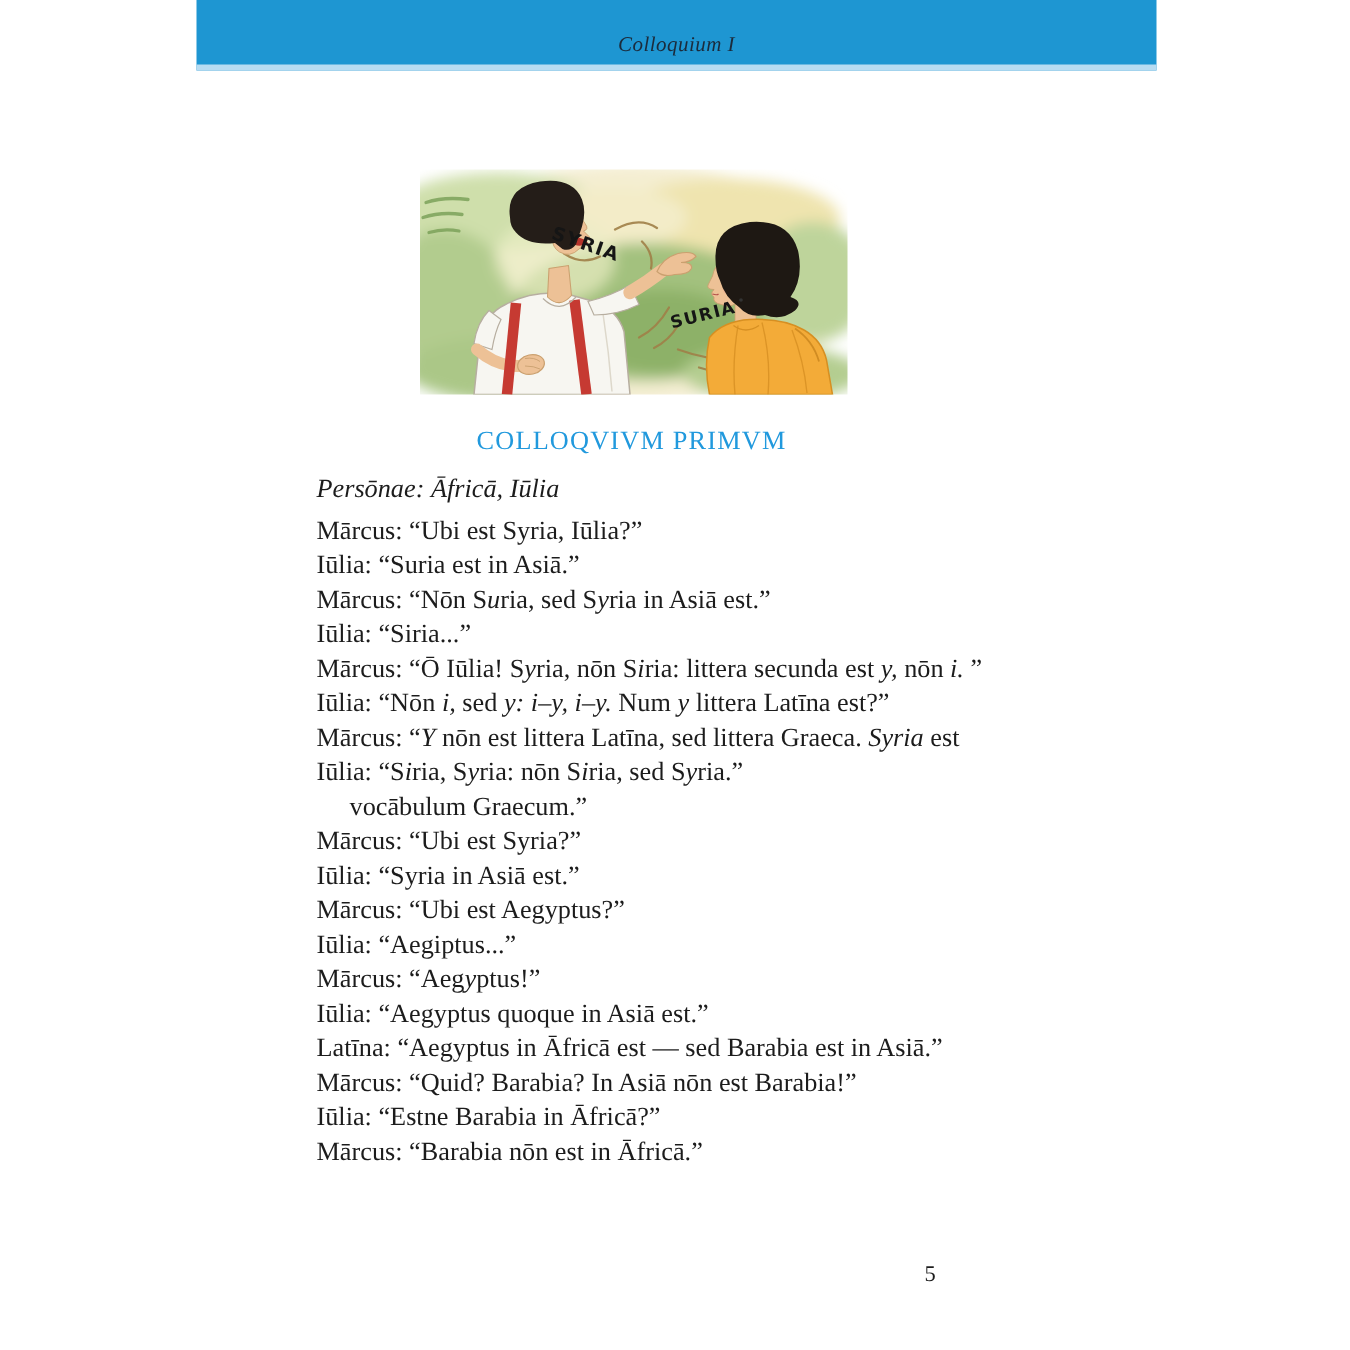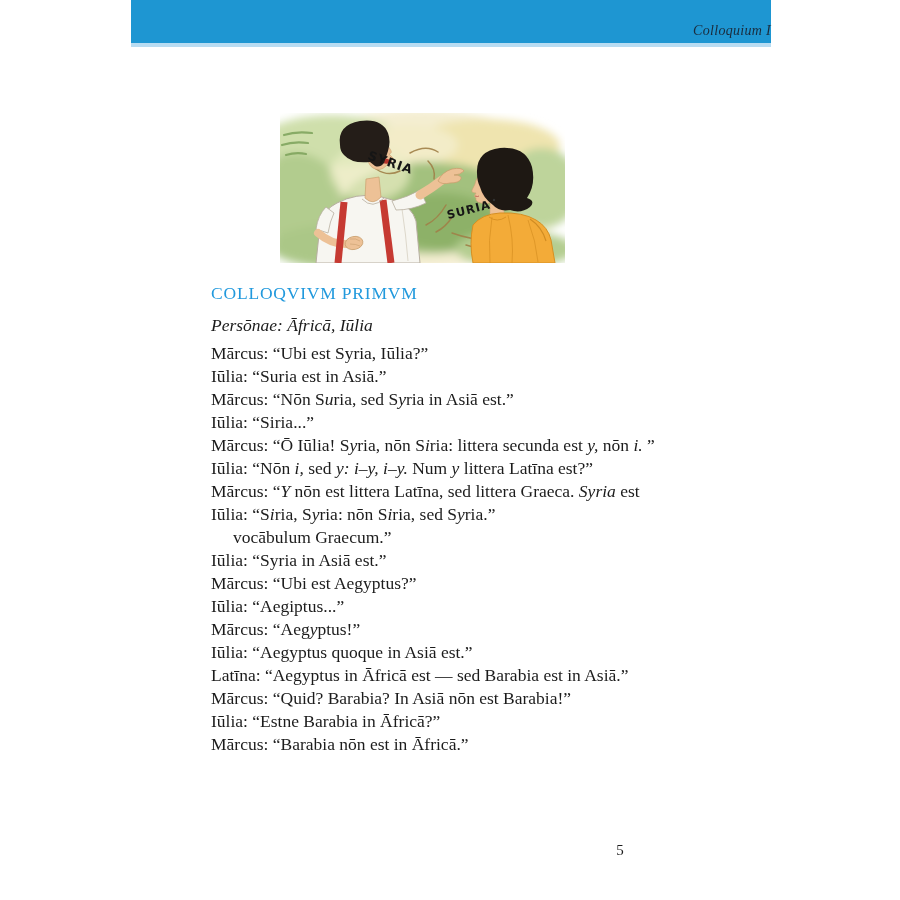--- a/index.html
+++ b/index.html
@@ -3,32 +3,32 @@
 <meta charset="utf-8">
 <style>
   html,body{margin:0;padding:0;}
   body{
     width:900px;height:900px;position:relative;background:#ffffff;
     font-family:"Liberation Serif", serif;color:#1c1c1c;overflow:hidden;
   }
   .topbar{
     position:absolute;left:131px;top:0;width:640px;height:43px;
     background:#1e96d2;border-bottom:4px solid #b8dcf2;
-    display:flex;align-items:flex-end;justify-content:flex-end;
+    display:flex;align-items:flex-end;justify-content:center;
   }
   .topbar-title{
     font-style:italic;font-size:14px;color:#1b2b3c;padding-bottom:4px;
     letter-spacing:0.3px;
   }
   .illustration{
     position:absolute;left:280px;top:113px;width:285px;height:150px;
   }
   .content{position:absolute;left:211px;top:0;width:420px;}
   .chapter-title{
-    position:absolute;top:283px;left:0;width:100%;margin:0;
+    position:absolute;top:283px;left:0;width:100%;margin:0;text-align:center;
     font-size:17.5px;font-weight:normal;letter-spacing:0.8px;color:#2199dd;
   }
   .personae{
     position:absolute;top:315px;left:0;margin:0;font-style:italic;font-size:17.5px;
   }
   .dialogue{position:absolute;top:342px;left:0;width:470px;}
   .dline{margin:0;font-size:17.5px;line-height:23px;white-space:nowrap;}
   .dline.indent{padding-left:22px;}
   .page-number{
     position:absolute;left:610px;top:842px;width:20px;text-align:center;
@@ -128,20 +128,21 @@
     <div class="dialogue" id="dialogue">
         <p class="dline"><span>Mārcus: “Ubi est Syria, Iūlia?”</span></p>
         <p class="dline"><span>Iūlia: “Suria est in Asiā.”</span></p>
         <p class="dline"><span>Mārcus: “Nōn S</span><i>u</i><span>ria, sed S</span><i>y</i><span>ria in Asiā est.”</span></p>
         <p class="dline"><span>Iūlia: “Siria...”</span></p>
         <p class="dline"><span>Mārcus: “Ō Iūlia! S</span><i>y</i><span>ria, nōn S</span><i>i</i><span>ria: littera secunda est </span><i>y,</i><span> nōn </span><i>i.</i><span> ”</span></p>
         <p class="dline"><span>Iūlia: “Nōn </span><i>i,</i><span> sed </span><i>y: i–y, i–y.</i><span> Num </span><i>y</i><span> littera Latīna est?”</span></p>
         <p class="dline"><span>Mārcus: “</span><i>Y</i><span> nōn est littera Latīna, sed littera Graeca. </span><i>Syria</i><span> est</span></p>
         <p class="dline"><span>Iūlia: “S</span><i>i</i><span>ria, S</span><i>y</i><span>ria: nōn S</span><i>i</i><span>ria, sed S</span><i>y</i><span>ria.”</span></p>
         <p class="dline indent"><span>vocābulum Graecum.”</span></p>
+        <p class="dline"><span>Mārcus: “Ubi est Syria?”</span></p>
         <p class="dline"><span>Iūlia: “Syria in Asiā est.”</span></p>
         <p class="dline"><span>Mārcus: “Ubi est Aegyptus?”</span></p>
         <p class="dline"><span>Iūlia: “Aegiptus...”</span></p>
         <p class="dline"><span>Mārcus: “Aeg</span><i>y</i><span>ptus!”</span></p>
         <p class="dline"><span>Iūlia: “Aegyptus quoque in Asiā est.”</span></p>
         <p class="dline"><span>Latīna: “Aegyptus in Āfricā est — sed Barabia est in Asiā.”</span></p>
         <p class="dline"><span>Mārcus: “Quid? Barabia? In Asiā nōn est Barabia!”</span></p>
         <p class="dline"><span>Iūlia: “Estne Barabia in Āfricā?”</span></p>
         <p class="dline"><span>Mārcus: “Barabia nōn est in Āfricā.”</span></p>
       </div>

